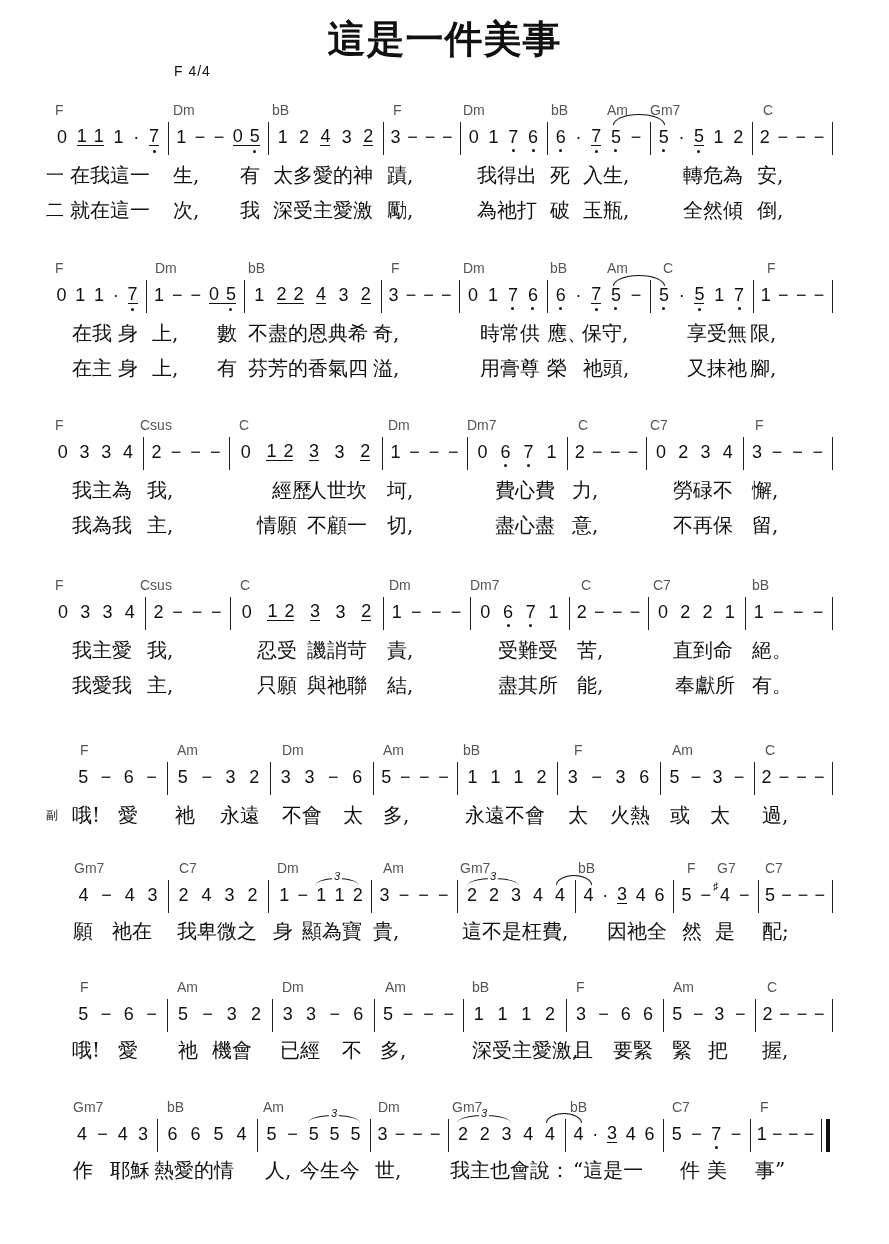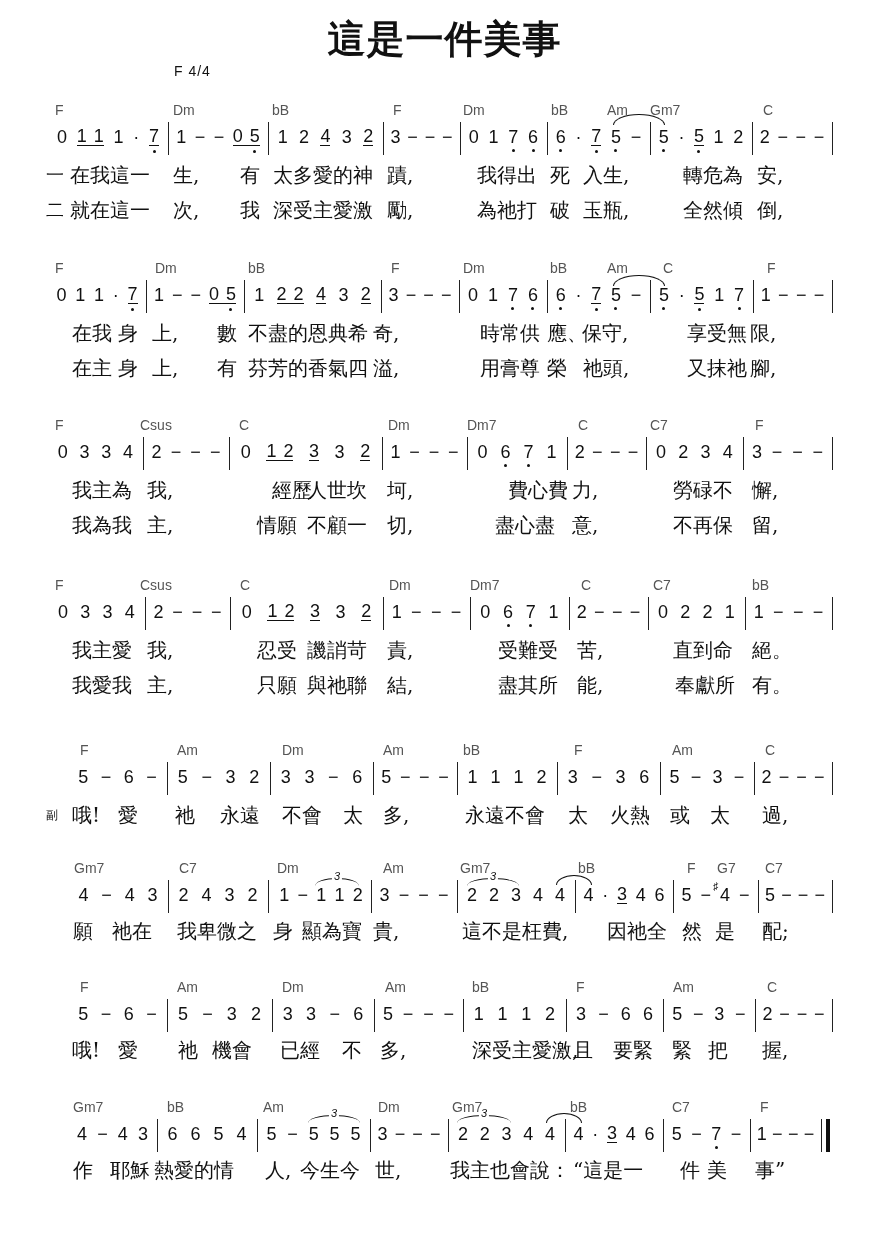--- a/index.html
+++ b/index.html
@@ -338,21 +338,21 @@
       <span class="n">−</span>
       <span class="n">−</span>
       <span class="n">−</span>
     </div>
 
     <span class="ly l1" style="left:72px">我主為</span>
     <span class="ly l1" style="left:147px">我,</span>
     <span class="ly l1" style="left:272px">經歷</span>
     <span class="ly l1" style="left:307px">人世坎</span>
     <span class="ly l1" style="left:387px">坷,</span>
-    <span class="ly l1" style="left:508px">費心費</span>
+    <span class="ly l1" style="left:495px">費心費</span>
     <span class="ly l1" style="left:572px">力,</span>
     <span class="ly l1" style="left:673px">勞碌不</span>
     <span class="ly l1" style="left:752px">懈,</span>
 
     <span class="ly l2" style="left:72px">我為我</span>
     <span class="ly l2" style="left:147px">主,</span>
     <span class="ly l2" style="left:257px">情願</span>
     <span class="ly l2" style="left:307px">不顧一</span>
     <span class="ly l2" style="left:387px">切,</span>
     <span class="ly l2" style="left:495px">盡心盡</span>

